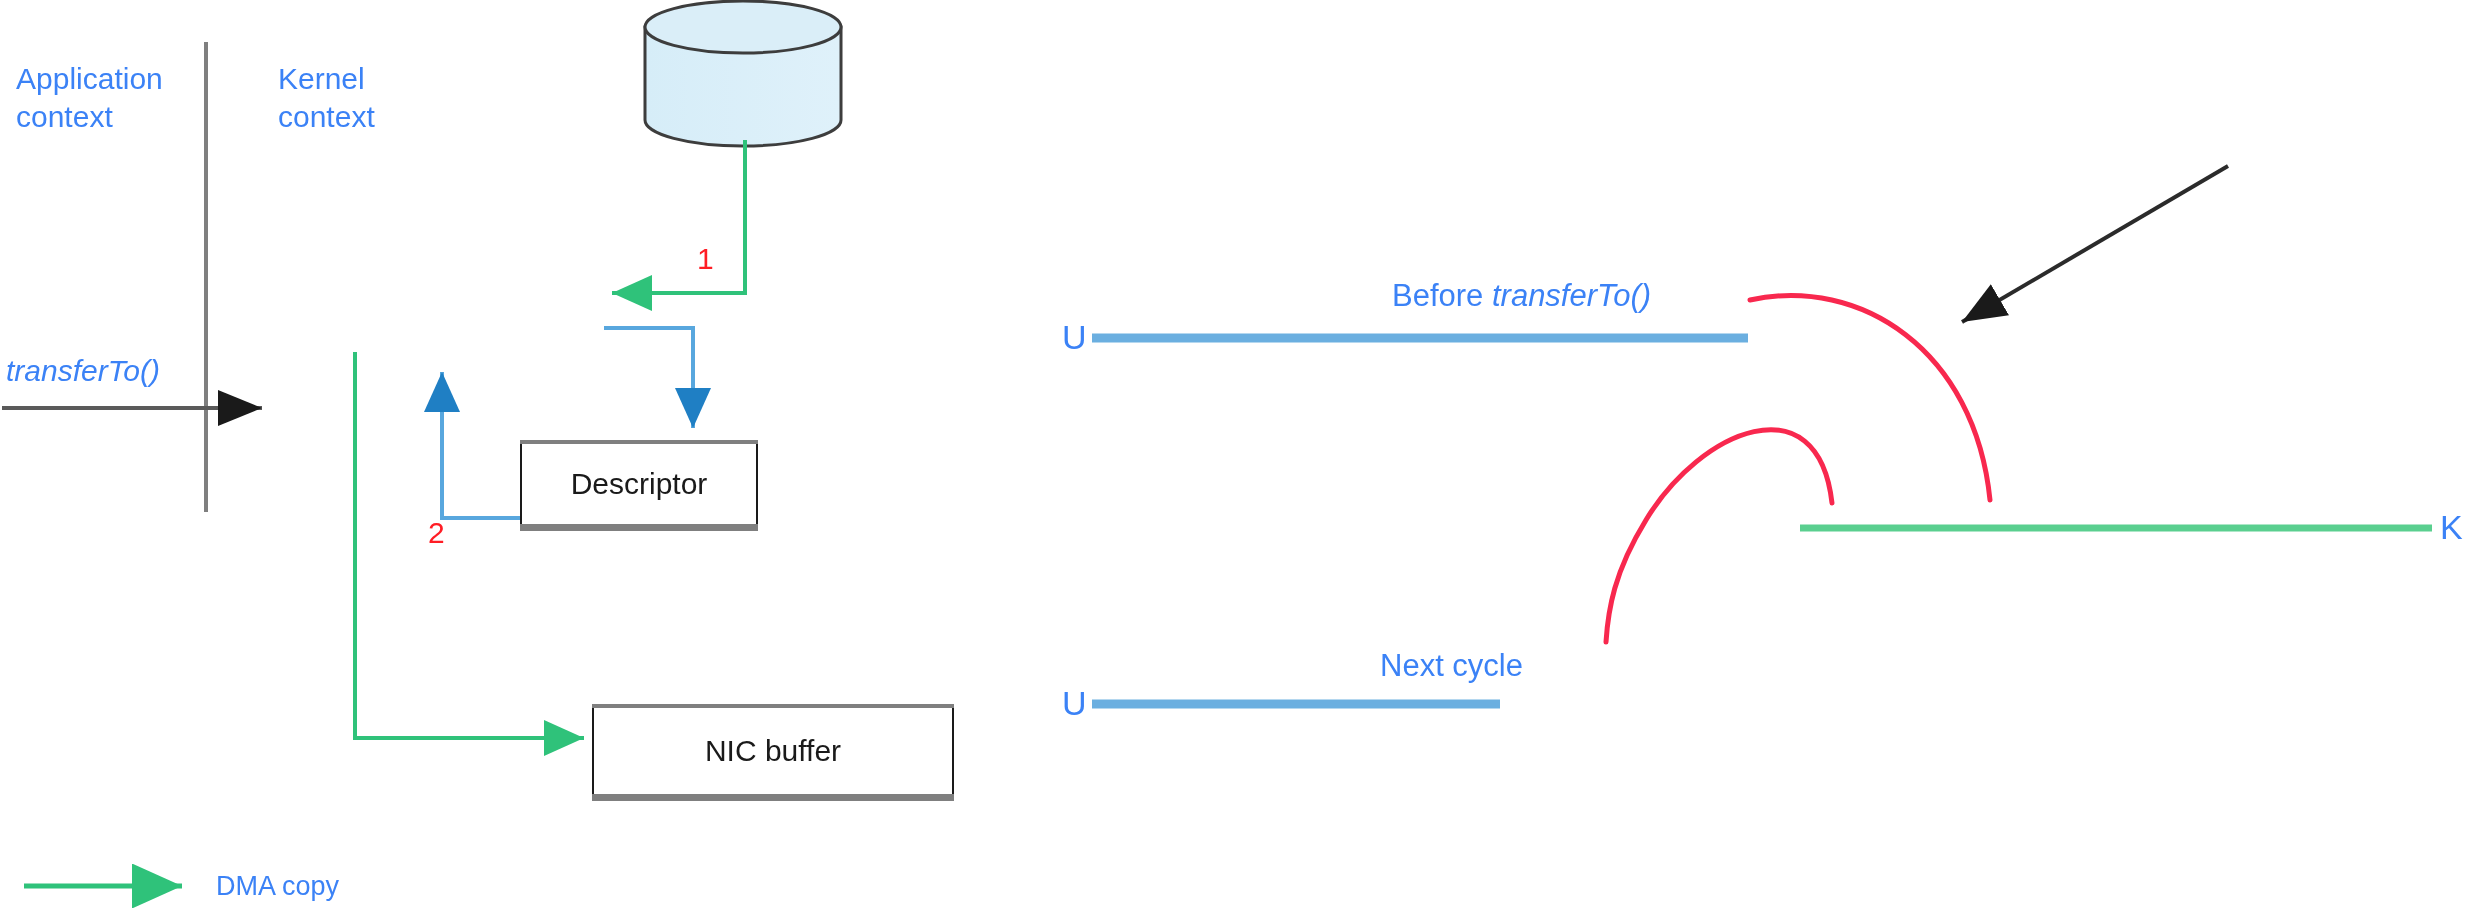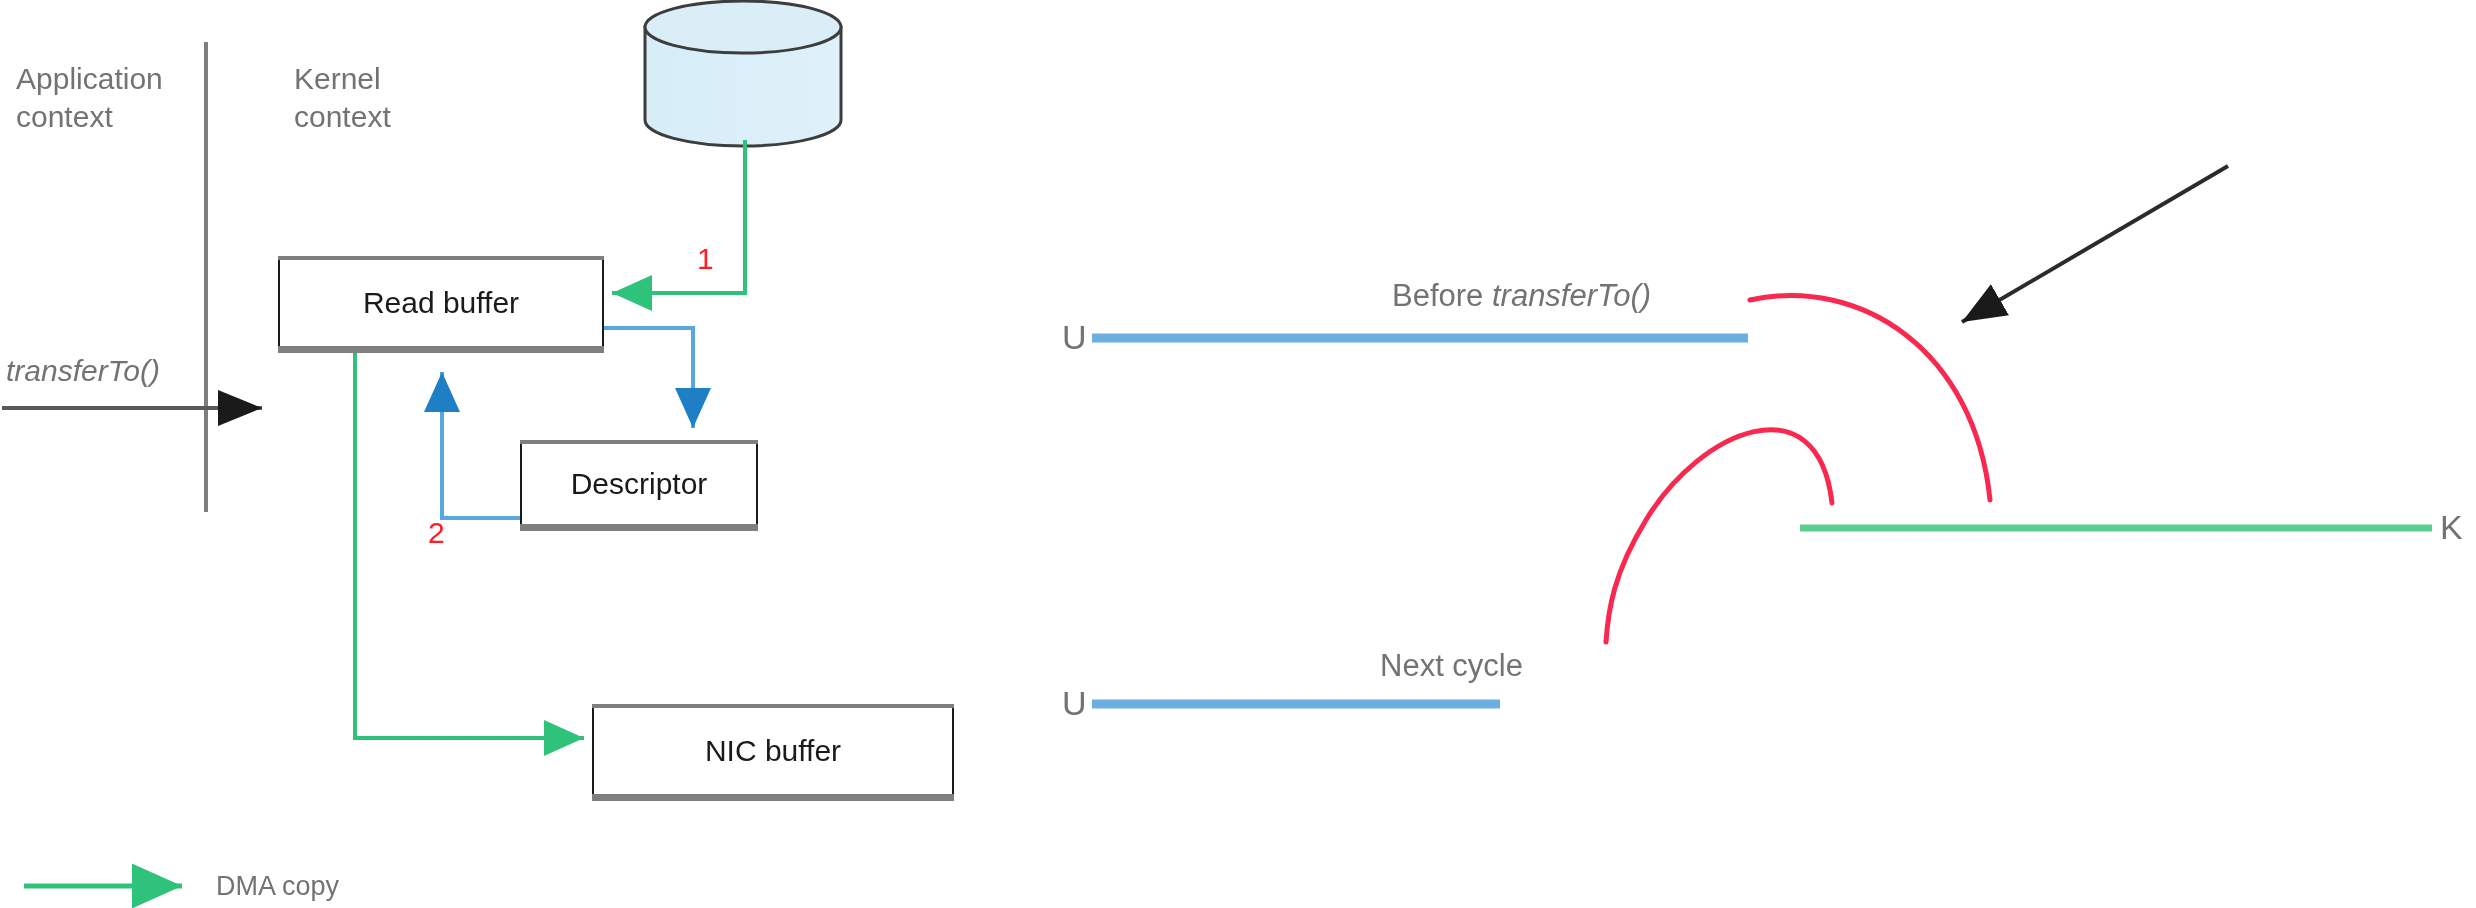--- a/index.html
+++ b/index.html
@@ -23,21 +23,21 @@
     position: absolute;
     left: 0;
     top: 0;
     width: 2476px;
     height: 908px;
   }
   .lbl {
     position: absolute;
     white-space: pre;
     line-height: 1.28;
-    color: #737373;
+    color: #3b82f6;
   }
   .lbl-ctx {
     font-size: 30px;
   }
   .lbl-italic {
     font-style: italic;
     font-size: 30px;
   }
   .lbl-num {
     font-size: 30px;
@@ -138,42 +138,37 @@
     <line x1="1092" y1="704" x2="1500" y2="704" stroke="#6BAFE0" stroke-width="9"></line>
 
     <path d="M1750,300 C1860,276 1975,350 1990,500" fill="none" stroke="#F8284E" stroke-width="5" stroke-linecap="round"></path>
 
     <path d="M1832,503 C1818,380 1700,430 1646,520 C1614,572 1608,610 1606,642" fill="none" stroke="#F8284E" stroke-width="5" stroke-linecap="round"></path>
 
     <line x1="2228" y1="166" x2="1962" y2="322" stroke="#2b2b2b" stroke-width="4" marker-end="url(#mk-black)"></line>
 
   </svg>
 
-  <div class="box" style="left:278px; top:256px; width:326px; height:94px;">
-    <div class="topbar"></div>
-    <div class="botbar"></div>
-    <div class="box-inner">Read buffer</div>
-  </div>
 
   <div class="box" style="left:520px; top:440px; width:238px; height:88px;">
     <div class="topbar"></div>
     <div class="botbar"></div>
     <div class="box-inner">Descriptor</div>
   </div>
 
   <div class="box" style="left:592px; top:704px; width:362px; height:94px;">
     <div class="topbar"></div>
     <div class="botbar"></div>
     <div class="box-inner">NIC buffer</div>
   </div>
 
   <div class="lbl lbl-ctx" style="left:16px; top:60px;">Application
 context</div>
 
-  <div class="lbl lbl-ctx" style="left:294px; top:60px;">Kernel
+  <div class="lbl lbl-ctx" style="left:278px; top:60px;">Kernel
 context</div>
 
   <div class="lbl lbl-italic" style="left:6px; top:352px;">transferTo()</div>
 
   <div class="lbl lbl-num" style="left:697px; top:240px;">1</div>
 
   <div class="lbl lbl-num" style="left:428px; top:514px;">2</div>
 
   <div class="lbl lbl-legend" style="left:216px; top:869px;">DMA copy</div>
 

